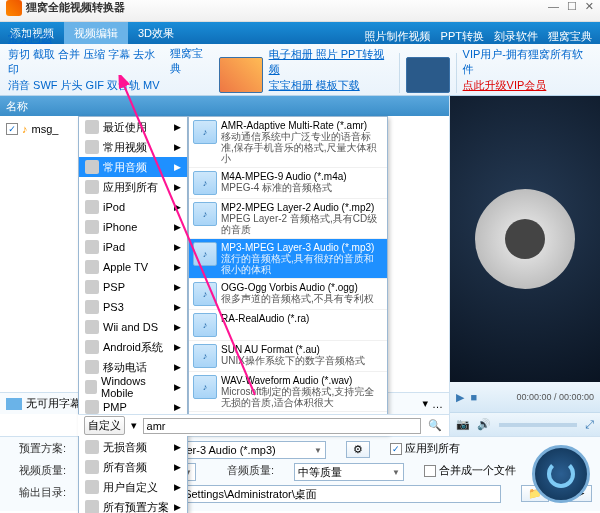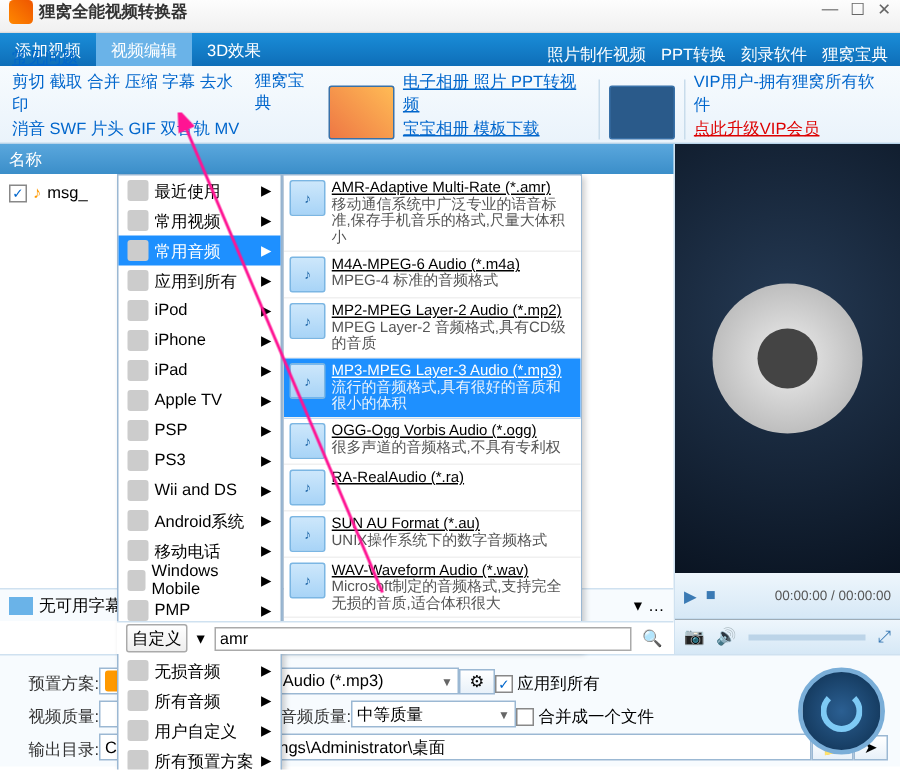--- a/index.html
+++ b/index.html
@@ -26,38 +26,38 @@
 .filelist .cb{width:12px;height:12px;border:1px solid #888;background:#fff;display:flex;align-items:center;justify-content:center;font-size:9px;color:#06c}
 .menu1{position:absolute;left:78px;top:20px;width:110px;background:#fff;border:1px solid #9bb8d3;box-shadow:2px 2px 4px rgba(0,0,0,.2);z-index:5}
 .menu1 .mi{height:20px;display:flex;align-items:center;padding:0 6px;gap:4px;cursor:pointer}
 .menu1 .mi .ic{width:14px;height:14px;background:#ccc;border-radius:2px}
 .menu1 .mi.sel{background:#1e90ff;color:#fff}
 .menu1 .mi .arr{margin-left:auto;font-size:9px}
 .menu2{position:absolute;left:188px;top:20px;width:200px;height:318px;background:#fff;border:1px solid #9bb8d3;box-shadow:2px 2px 4px rgba(0,0,0,.2);overflow:auto;z-index:5}
 .menu2 .fi{display:flex;padding:3px 4px;gap:4px;cursor:pointer;border-bottom:1px solid #f0f0f0}
 .menu2 .fi .fic{width:24px;height:24px;background:linear-gradient(#cde7fb,#a8d4f7);border:1px solid #7bb6e3;border-radius:2px;display:flex;align-items:center;justify-content:center;font-size:9px;color:#2268a8;flex-shrink:0}
 .menu2 .fi .txt{flex:1;overflow:hidden}
-.menu2 .fi .name{font-size:10px;text-decoration:underline;color:#000}
+.menu2 .fi .name{font-size:10px;color:#000}
 .menu2 .fi .desc{font-size:10px;color:#555;line-height:1.1}
 .menu2 .fi.sel{background:#1e90ff;color:#fff}
 .menu2 .fi.sel .name{color:#fff}
 .menu2 .fi.sel .desc{color:#e8f2fc}
 .searchbar{position:absolute;bottom:0;left:78px;right:0;height:22px;background:#fff;border-top:1px solid #cfe1f0;display:flex;align-items:center;padding:0 6px;gap:6px;z-index:6}
 .searchbar .btn{padding:1px 3px;border:1px solid #aaa;background:linear-gradient(#fff,#eee);border-radius:2px;cursor:pointer}
 .searchbar input{flex:1;border:1px solid #aaa;height:16px;padding:0 3px}
 .searchbar .sic{width:16px;height:16px;display:flex;align-items:center;justify-content:center;color:#666;cursor:pointer}
 .rightpane{flex:1;background:#000;display:flex;flex-direction:column}
 .preview{flex:1;display:flex;align-items:center;justify-content:center;background:radial-gradient(circle at 50% 40%,#253a54,#0a1422)}
 .reel{width:100px;height:100px;border-radius:50%;background:radial-gradient(#eee,#aaa);position:relative}
 .reel:before{content:"";position:absolute;inset:30px;background:#444;border-radius:50%}
 .controls{height:30px;background:linear-gradient(#eef6fc,#d6e8f6);display:flex;align-items:center;padding:0 6px;gap:6px;color:#3a7ab4}
 .controls .time{margin-left:auto;font-size:9px;color:#555}
 .controls2{height:24px;background:linear-gradient(#eef6fc,#d6e8f6);display:flex;align-items:center;padding:0 6px;gap:8px;color:#3a7ab4;border-top:1px solid #c4dbed}
 .bottompanel{border-top:1px solid #cfe1f0;padding:4px 8px;background:#f7fbfe}
-.brow{display:flex;align-items:flex-end;gap:0;height:22px}
+.brow{display:flex;align-items:flex-start;gap:20px;height:22px}
 .brow .lbl{width:58px;color:#333;text-align:right}
 .brow .combo{flex:0 0 240px;height:18px;border:1px solid #9bb8d3;background:#fff;display:flex;align-items:center;padding:0 3px;gap:3px}
 .brow .combo .cic{width:14px;height:14px;background:#f90;border-radius:2px}
 .brow .combo .dd{margin-left:auto;font-size:8px;color:#666}
 .brow .chk{display:flex;align-items:center;gap:3px}
 .brow .chk .box{width:12px;height:12px;border:1px solid #888;background:#fff;display:flex;align-items:center;justify-content:center;font-size:9px;color:#06c}
 .brow input.path{flex:1;border:1px solid #9bb8d3;height:18px;padding:0 3px;background:#fff}
 .brow .ibtn{padding:1px 6px;border:1px solid #9bb8d3;background:linear-gradient(#fff,#e8f1f9);cursor:pointer}
 .bigbtn{position:absolute;right:10px;bottom:10px;width:58px;height:58px;border-radius:50%;background:radial-gradient(#2b5f92,#0d2e4e);border:3px solid #7aaed8;display:flex;align-items:center;justify-content:center}
 .bigbtn .inner{width:28px;height:28px;border-radius:50%;border:4px solid #7ecaf5;border-top-color:transparent}
@@ -230,21 +230,21 @@
         <div class="fi">
           <div class="fic">♪</div>
           <div class="txt">
             <div class="name">AMR-Adaptive Multi-Rate (*.amr)</div>
             <div class="desc">移动通信系统中广泛专业的语音标准,保存手机音乐的格式,尺量大体积小</div>
           </div>
         </div>
         <div class="fi">
           <div class="fic">♪</div>
           <div class="txt">
-            <div class="name">M4A-MPEG-6 Audio (*.m4a)</div>
+            <div class="name">M4A-MPEG-9 Audio (*.m4a)</div>
             <div class="desc">MPEG-4 标准的音频格式</div>
           </div>
         </div>
         <div class="fi">
           <div class="fic">♪</div>
           <div class="txt">
             <div class="name">MP2-MPEG Layer-2 Audio (*.mp2)</div>
             <div class="desc">MPEG Layer-2 音频格式,具有CD级的音质</div>
           </div>
         </div>

